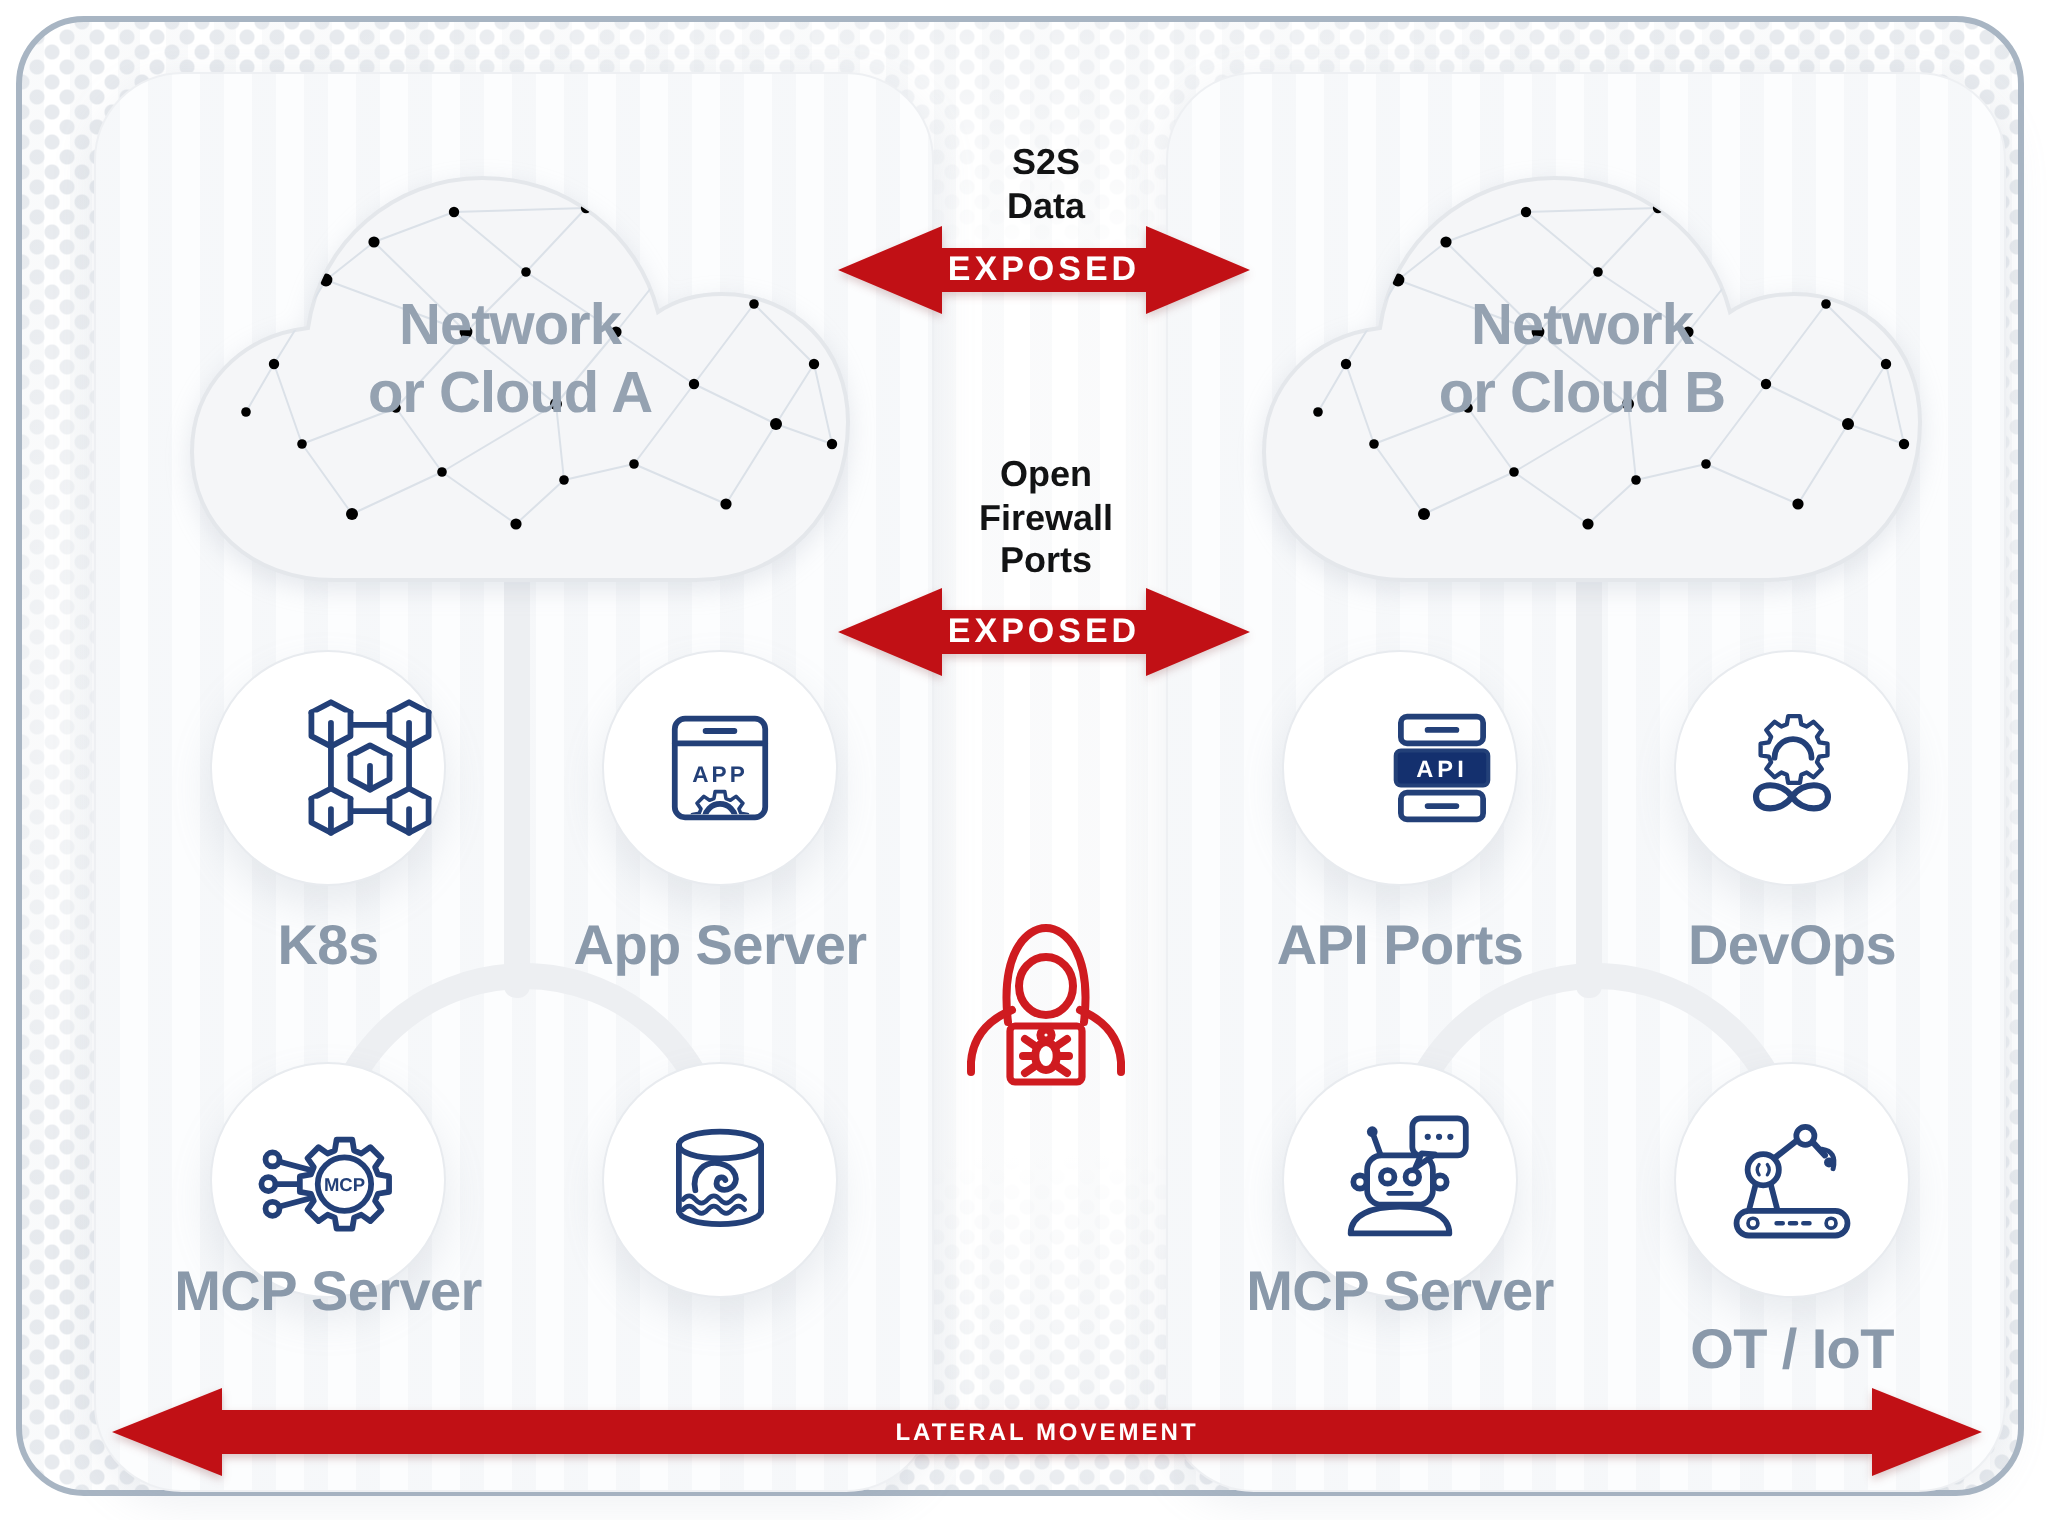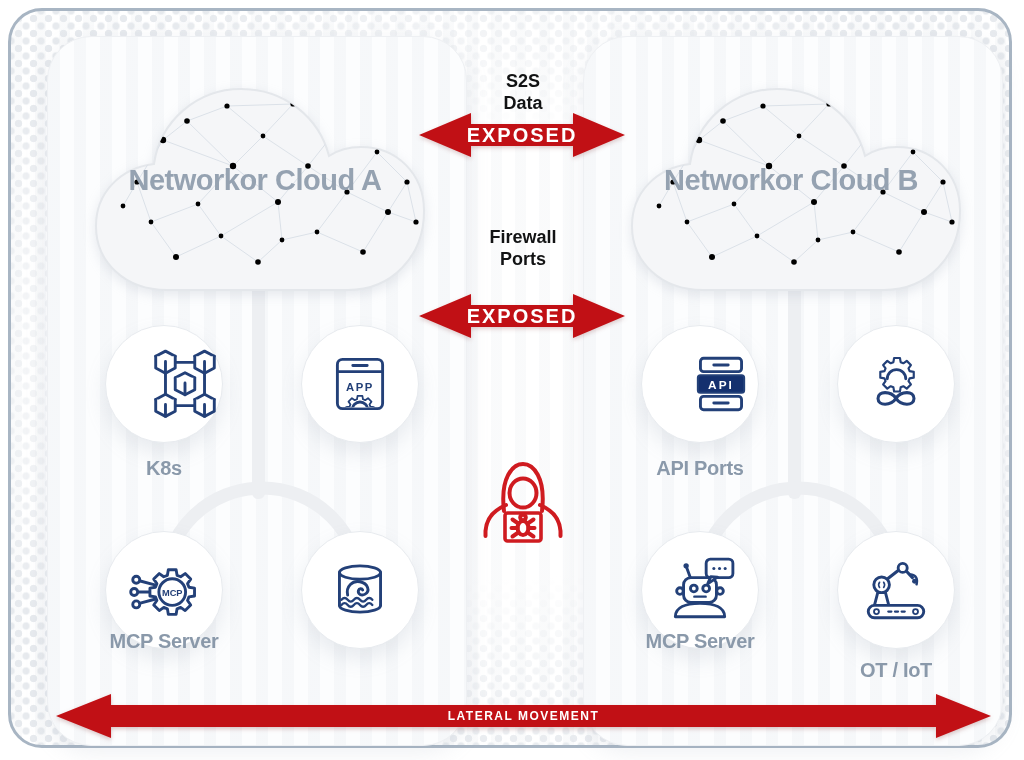--- a/index.html
+++ b/index.html
@@ -26,29 +26,29 @@
 
   
   .connector-v{position:absolute;left:204px;top:238px;width:13px;height:224px;background:#edeff2;border-radius:6px;}
   .connector-arc{position:absolute;left:107px;top:444px;width:218px;height:118px;}
   .connector-arc path{stroke:#edeff2;stroke-width:13;fill:none;stroke-linecap:round;}
 
   
   .cloud{position:absolute;left:27px;top:27px;width:360px;height:232px;filter:drop-shadow(0 4px 6px rgba(150,160,178,.22));}
   .cloud-body{fill:#f5f6f8;stroke:#e4e7eb;stroke-width:2;}
   .mesh-lines{stroke:#dbe1e8;stroke-width:1;fill:none;}
-  .cloud-text{position:absolute;left:27px;top:27px;width:360px;height:232px;display:flex;flex-direction:row;
+  .cloud-text{position:absolute;left:27px;top:27px;width:360px;height:232px;display:flex;flex-direction:column;
     align-items:center;justify-content:center;text-align:center;color:var(--cloud-title-gray,#95a2b1);
     font-size:29px;font-weight:bold;line-height:34px;letter-spacing:-.5px;}
 
   
   .node-circle{position:absolute;width:118px;height:118px;border-radius:50%;background:#fff;
     border:1px solid #e8ebef;box-sizing:border-box;box-shadow:0 10px 20px rgba(145,155,172,.18);
     display:flex;align-items:center;justify-content:center;}
-  .node-label{position:absolute;width:184px;text-align:center;font-size:20px;font-weight:bold;
+  .node-label{position:absolute;width:184px;text-align:center;font-size:28px;font-weight:bold;
     color:var(--label-gray-blue,#8a99aa);letter-spacing:-.3px;}
   .pos-n0{left:57px;top:288px;justify-content:flex-end;} .pos-n1{left:253px;top:288px;}
   .pos-n2{left:57px;top:494px;justify-content:center;} .pos-n3{left:253px;top:494px;}
   .pos-l0{left:24px;top:420px;} .pos-l1{left:220px;top:420px;}
   .pos-l2{left:24px;top:593px;} .pos-l3{left:220px;top:622px;}
 
   
   .ic{fill:none;stroke:var(--icon-navy,#234078);stroke-width:2.8;stroke-linecap:round;stroke-linejoin:round;}
   .icw{fill:#fff;stroke:var(--icon-navy,#234078);stroke-width:2.8;stroke-linejoin:round;}
   .icf{fill:var(--icon-navy,#234078);stroke:none;}
@@ -58,21 +58,21 @@
 
   
   .mid-label{position:absolute;left:427px;width:170px;text-align:center;font-size:18px;font-weight:bold;
     color:var(--heading-black,#121314);line-height:21.5px;}
   .mid-label span{display:block;}
   .pos-vpn{top:60px;} .pos-fw{top:216px;}
   .h-arrow{position:absolute;width:206px;height:44px;filter:drop-shadow(0 2px 2px rgba(120,30,30,.22));}
   .pos-arrow-top{left:408px;top:102px;} .pos-arrow-mid{left:408px;top:283px;}
   .h-arrow polygon,.lateral polygon{fill:var(--arrow-red,#c11015);}
   .arrow-text{position:absolute;inset:0;display:flex;align-items:center;justify-content:center;
-    color:#fff;font-size:20px;font-weight:bold;letter-spacing:2px;}
+    color:#fff;font-size:17px;font-weight:bold;letter-spacing:2px;}
   .lateral{position:absolute;left:45px;top:683px;width:935px;height:44px;filter:drop-shadow(0 2px 2px rgba(120,30,30,.25));}
   .lateral .arrow-text{font-size:12px;letter-spacing:1.5px;}
 
   .hacker{position:absolute;left:464px;top:444px;width:96px;height:96px;}
   .hk{fill:none;stroke:var(--hacker-red,#cf1b20);stroke-width:4;stroke-linecap:round;stroke-linejoin:round;}
   .hkw{fill:#fff;stroke:var(--hacker-red,#cf1b20);stroke-width:3.6;stroke-linejoin:round;}
 </style>
 </head>
 <body>
 
@@ -162,20 +162,21 @@
         <svg width="74" height="74" viewBox="0 0 72 72">
           <rect class="icw" x="14" y="12" width="44" height="48" rx="5"></rect>
           <path class="ic" d="M14 24 L58 24 M29 18 L43 18"></path>
           <g clip-path="url(#clip-app)">
             <use href="#gear-def" class="icw" stroke-width="4.4" transform="translate(8.7,37.4) scale(0.62)"></use>
             <circle class="icw" cx="36" cy="61" r="7.5"></circle>
           </g>
           <text class="icon-txt" x="36" y="43" font-size="11" letter-spacing="1.5" text-anchor="middle">APP</text>
         </svg>
       </div>
+      <div class="node-label pos-l1">App Server</div>
 
       <div class="node-circle pos-n2">
         <svg width="74" height="74" viewBox="0 0 72 72">
           <g class="ic" stroke-width="2.6">
             <path d="M12 27 L27 31 M10 38 L26 38 M12 49 L27 45"></path>
             <circle class="icw" cx="9" cy="26" r="3.4"></circle>
               <circle class="icw" cx="7" cy="38" r="3.4"></circle>
               <circle class="icw" cx="9" cy="50" r="3.4"></circle>
           </g>
           <use href="#gear-def" class="icw"></use>
@@ -227,20 +228,21 @@
       </div>
       <div class="node-label pos-l0">API Ports</div>
 
       <div class="node-circle pos-n1">
         <svg width="74" height="74" viewBox="0 0 72 72">
           <use href="#gear-def" class="icw" stroke-width="3.6" transform="translate(4,-1.5) scale(0.75)"></use>
           <path class="ic" d="M27.5 31 A9 9 0 0 1 45.5 31" stroke-width="2.6"></path>
           <path class="hkw" style="stroke:var(--icon-navy,#234078);stroke-width:3" d="M36 50 C31 42.5 18.5 42.5 18.5 50 C18.5 57.5 31 57.5 36 50 C41 42.5 53.5 42.5 53.5 50 C53.5 57.5 41 57.5 36 50 Z" fill="#fff"></path>
         </svg>
       </div>
+      <div class="node-label pos-l1">DevOps</div>
 
       <div class="node-circle pos-n2">
         <svg width="74" height="74" viewBox="0 0 72 72">
           <g class="ic" stroke-width="2.6">
             <circle class="icw" cx="16.5" cy="37" r="3.2"></circle>
               <circle class="icw" cx="55.5" cy="37" r="3.2"></circle>
             <path d="M27 25 L23 14"></path>
               <circle class="icf" cx="22.5" cy="12.5" r="2.6"></circle>
             <rect class="icw" x="20" y="24" width="32" height="24" rx="7"></rect>
             <path class="icw" d="M12 62 C12 53 22 49 36 49 C50 49 60 53 60 62 Z"></path>
@@ -284,20 +286,21 @@
     </div>
 
     <div class="h-arrow pos-arrow-top">
       <svg width="206" height="44" viewBox="0 0 206 44">
         <polygon points="0,22 52,0 52,11 154,11 154,0 206,22 154,44 154,33 52,33 52,44"></polygon>
       </svg>
       <div class="arrow-text">EXPOSED</div>
     </div>
 
     <div class="mid-label pos-fw">
+      <span>Open</span>
       <span>Firewall</span>
       <span>Ports</span>
     </div>
 
     <div class="h-arrow pos-arrow-mid">
       <svg width="206" height="44" viewBox="0 0 206 44">
         <polygon points="0,22 52,0 52,11 154,11 154,0 206,22 154,44 154,33 52,33 52,44"></polygon>
       </svg>
       <div class="arrow-text">EXPOSED</div>
     </div>

